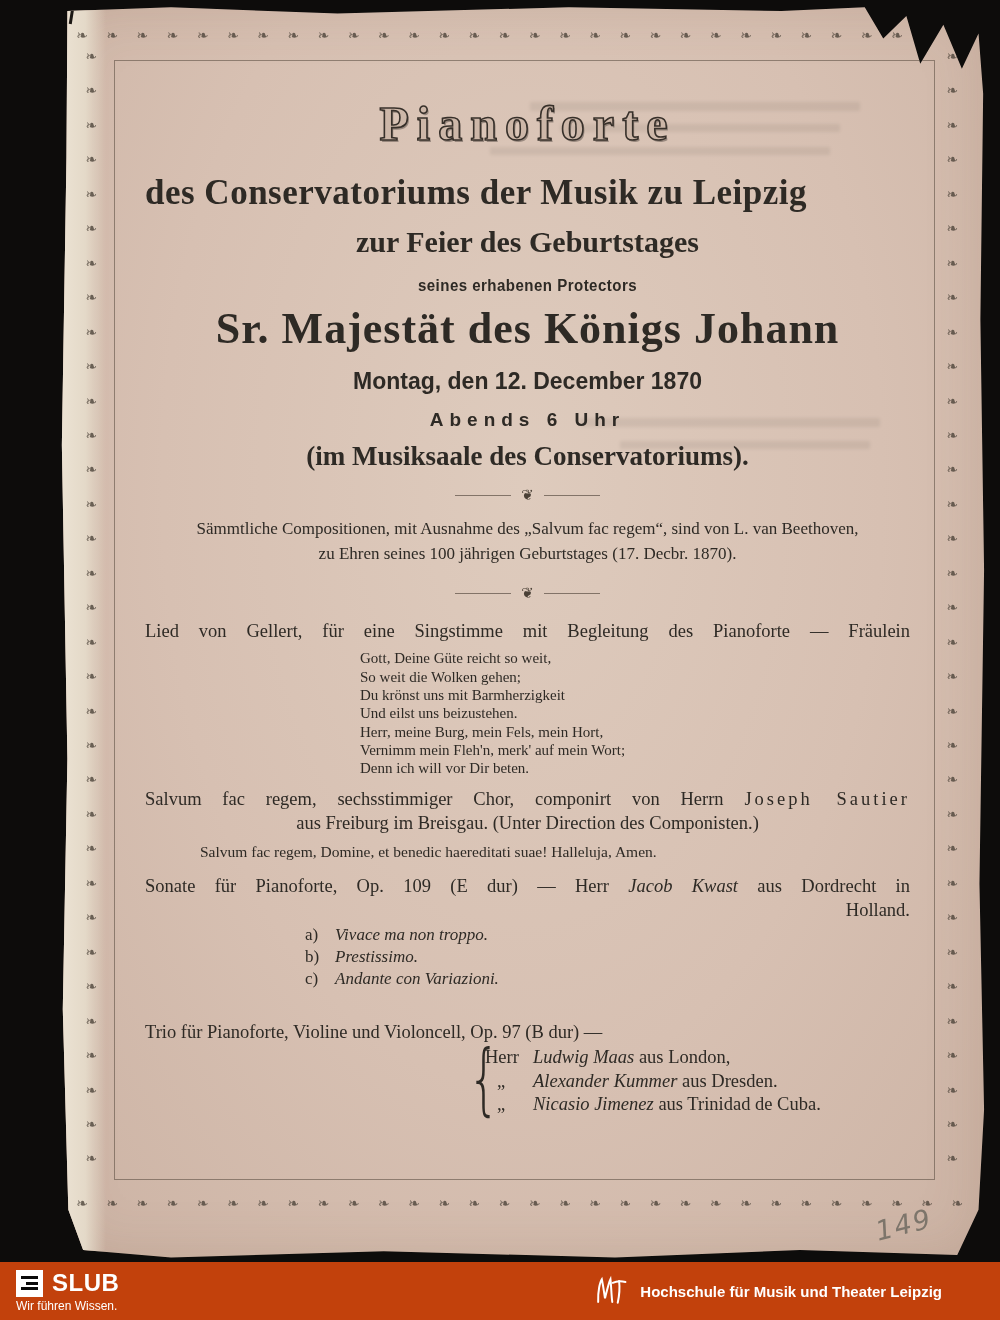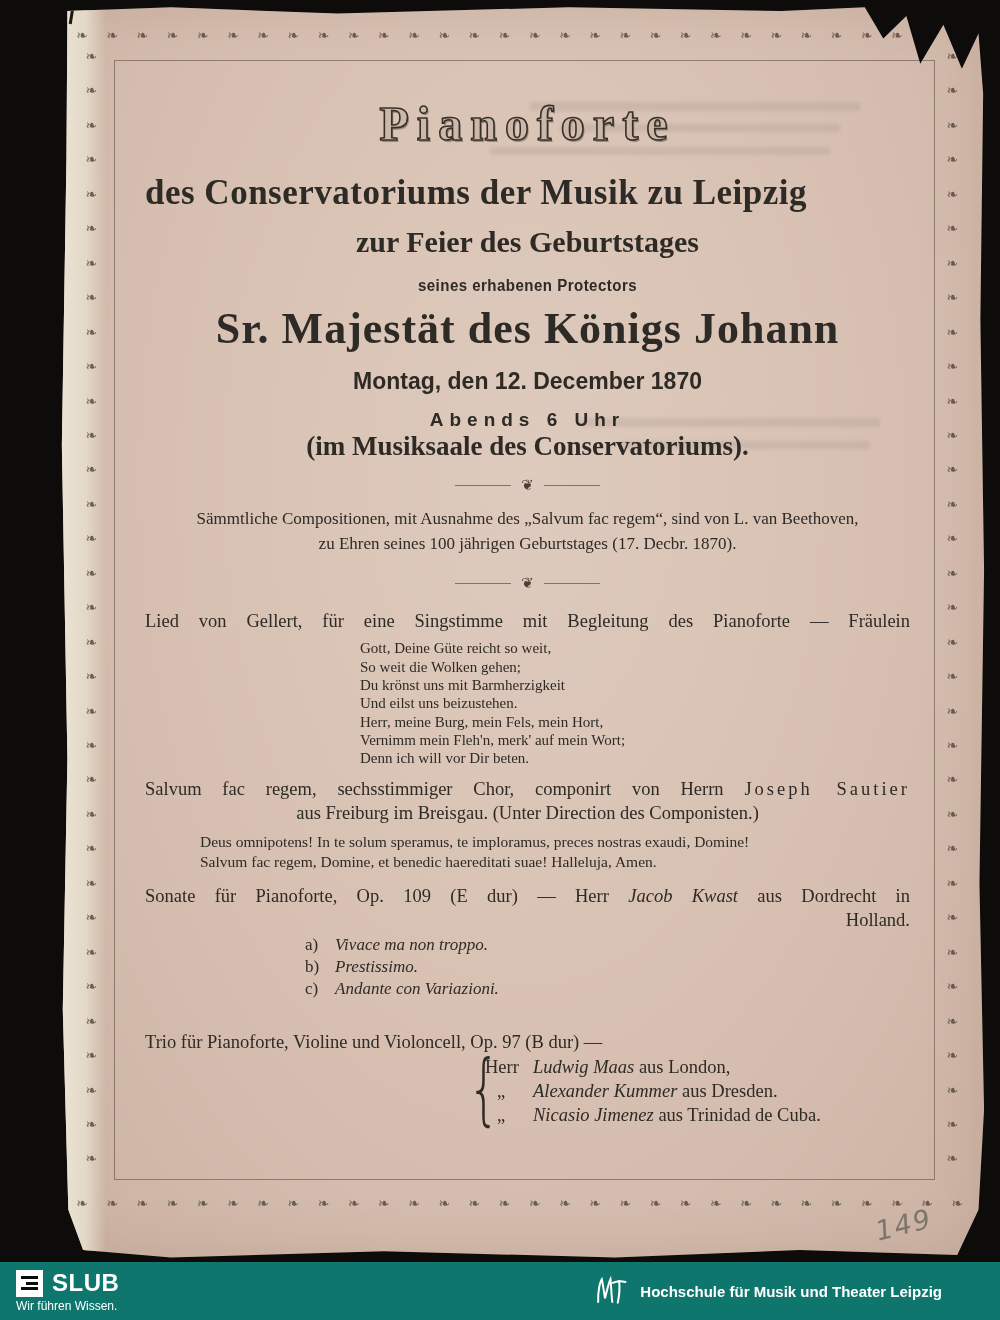--- a/index.html
+++ b/index.html
@@ -47,21 +47,21 @@
     font-size:48px; font-weight:700; letter-spacing:8px; text-align:center; margin-top:10px;
     color:#cdb7a8; -webkit-text-stroke:1.6px #37302a;
     text-shadow:1.5px 1.5px 0 rgba(55,48,42,.4);
   }
   .subtitle1 { font-size:35px; font-weight:700; text-align:left; margin-top:22px; letter-spacing:.5px; }
   .subtitle2 { font-size:30px; font-weight:700; text-align:center; margin-top:12px; }
   .protector { font-family:"Liberation Sans", sans-serif; font-size:16px; font-weight:700; text-align:center; margin-top:18px; letter-spacing:.5px; transform:scaleX(.94); }
   .majesty   { font-size:44px; font-weight:700; text-align:center; margin-top:8px; letter-spacing:1px; }
   .dateline  { font-family:"Liberation Sans", sans-serif; font-size:23px; font-weight:700; text-align:center; margin-top:14px; }
   .timeline  { font-family:"Liberation Sans", sans-serif; font-size:19px; font-weight:700; letter-spacing:6px; text-align:center; margin-top:14px; }
-  .location  { font-size:27px; font-weight:700; text-align:center; }
+  .location  { font-size:27px; font-weight:700; text-align:center; margin-top:10px; }
 
   .divider { display:flex; align-items:center; justify-content:center; gap:10px; color:#4a4036; margin-top:16px; }
   .divider.d2 { margin-top:20px; }
   .dv-line { width:56px; height:1px; background:rgba(70,58,48,.6); }
   .dv-glyph { font-family:"DejaVu Sans", sans-serif; font-size:15px; line-height:1; }
 
   .note { text-align:center; font-size:17px; margin-top:14px; line-height:1.45; }
   .b { font-weight:400; }
   .it { font-style:italic; }
 
@@ -85,21 +85,21 @@
   .perf-prefix { display:inline-block; width:48px; }
   .perf-prefix.ditto { text-indent:12px; }
 
   .handwritten {
     position:absolute; right:52px; bottom:20px; transform:rotate(-14deg);
     font-family:"DejaVu Sans", sans-serif; font-style:italic;
     font-size:27px; letter-spacing:2px; color:#7d756b;
   }
 
   
-  .footer { position:absolute; left:0; right:0; bottom:0; height:58px; background:#0f766e;
+  .footer { position:absolute; left:0; right:0; bottom:0; height:58px; background:#c2410c;
             display:flex; align-items:center; justify-content:space-between; padding:0 16px; }
   .f-left { display:flex; flex-direction:column; justify-content:center; gap:1px; }
   .f-left-row { display:flex; align-items:center; }
   .slub-logo { width:27px; height:27px; background:#ffffff; display:flex; flex-direction:column; justify-content:space-evenly; padding:4px 5px; }
   .slub-logo span { display:block; height:3px; background:#0a0a0a; }
   .slub-logo span:nth-child(2) { margin-left:5px; }
   .slub-name { font-family:"Liberation Sans", sans-serif; font-size:24px; font-weight:700; color:#fff; margin-left:9px; letter-spacing:.5px; }
   .slub-tagline { font-family:"Liberation Sans", sans-serif; font-size:12px; color:#fff; margin-top:1px; }
   .f-right { display:flex; align-items:center; gap:10px; margin-right:42px; }
   .partner-name { font-family:"Liberation Sans", sans-serif; font-size:15px; font-weight:700; color:#fff; }
@@ -171,21 +171,20 @@
             <div>Denn ich will vor Dir beten.</div>
           </div>
         </div>
 
         <div class="prog-item sal-head">
           <div class="j-line">
             <span class="b">Salvum fac regem,</span><span> sechsstimmiger Chor, componirt von Herrn </span><span class="spaced">Joseph Sautier</span>
           </div>
           <div class="c-line">aus Freiburg im Breisgau. (Unter Direction des Componisten.)</div>
           <div class="latin">
-            <div>Deus omnipotens! In te solum speramus, te imploramus, preces nostras exaudi, Domine!</div>
             <div>Salvum fac regem, Domine, et benedic haereditati suae! Halleluja, Amen.</div>
           </div>
         </div>
 
         <div class="prog-item son-head">
           <div class="j-line">
             <span class="b">Sonate</span><span> für Pianoforte, Op. 109 (E dur) — Herr </span><span class="it">Jacob Kwast</span><span> aus Dordrecht in</span>
           </div>
           <div class="r-line">Holland.</div>
           <div class="movements">

